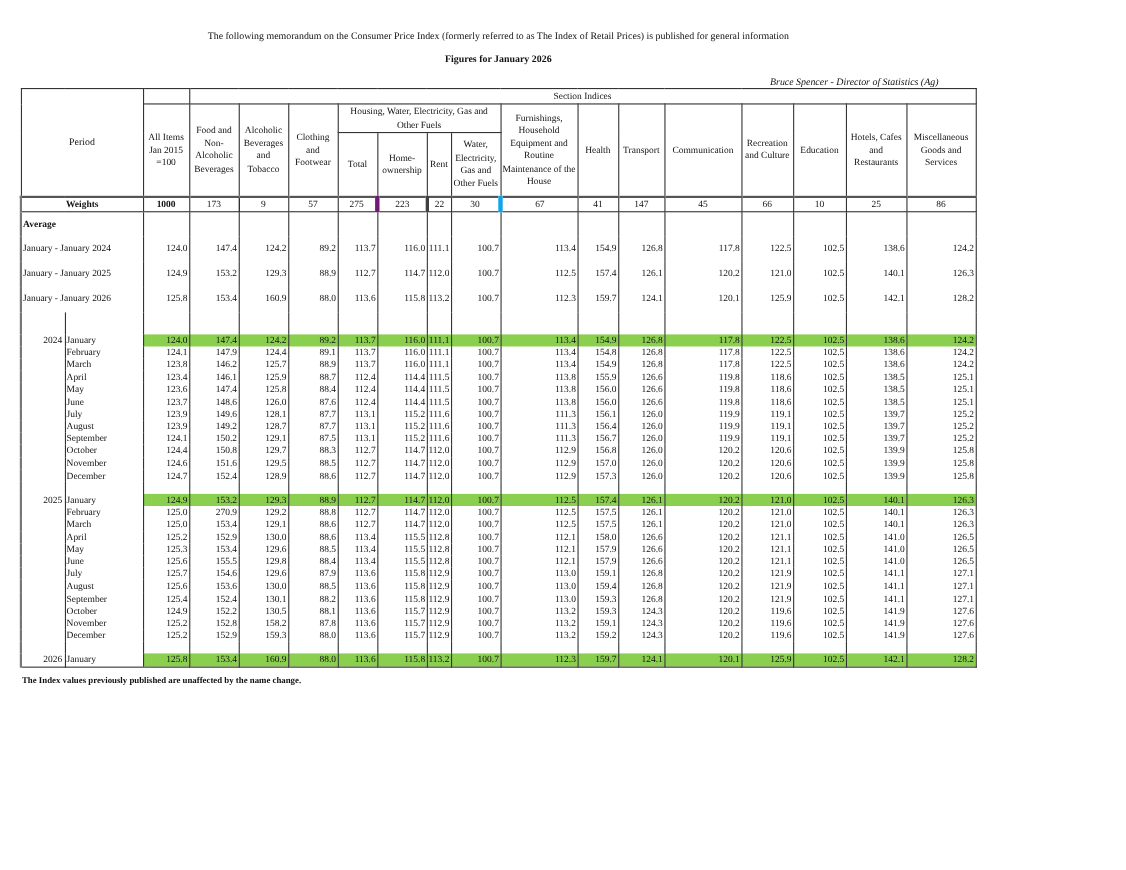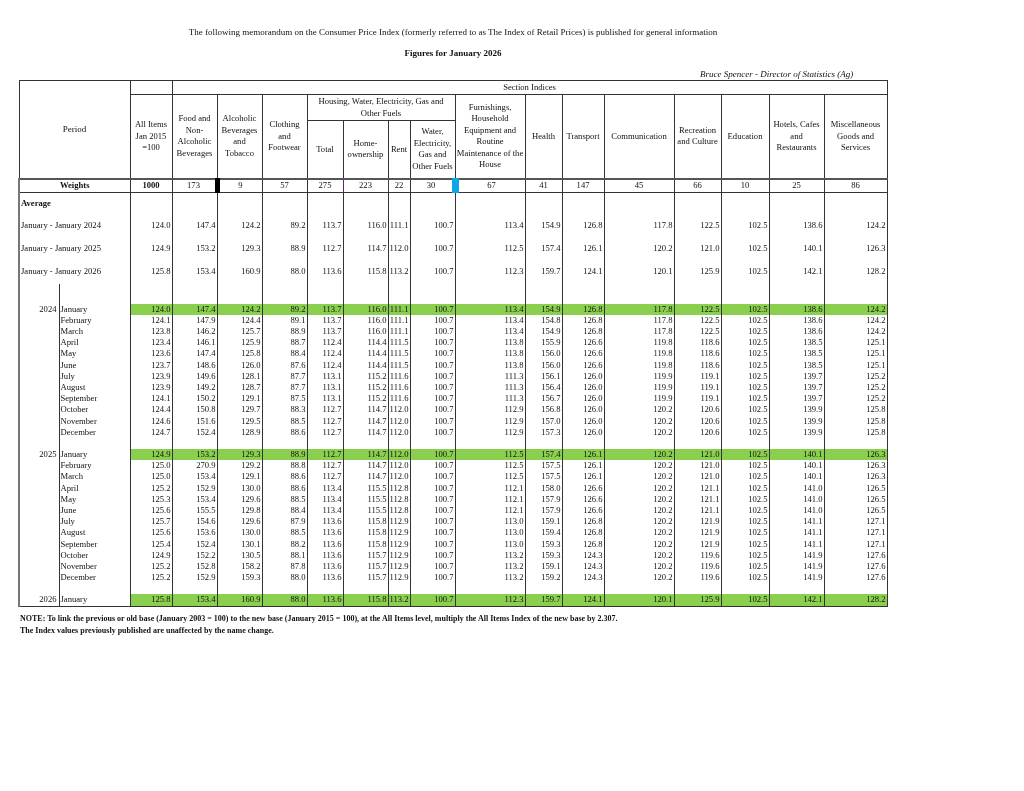--- a/index.html
+++ b/index.html
@@ -80,27 +80,27 @@
       <th>Total</th>
       <th>Home-ownership</th>
       <th>Rent</th>
       <th>Water, Electricity, Gas and Other Fuels</th>
     </tr>
   </thead>
   <tbody id="tbody">
     <tr class="weights">
       <td colspan="2" class="lbl lab">Weights</td>
     <td class="" style="border-left: 1px solid rgb(51, 51, 51); border-right: 1px solid rgb(51, 51, 51); font-weight: bold;">1000</td>
-        <td class="" style="border-left:1px solid #333;border-right:5px solid #000000;">173</td>
+        <td class="" style="border-left:1px solid #333;border-right:1px solid #000000;">173</td>
         <td class="" style="border-left:1px solid #333;border-right:1px solid #333;">9</td>
         <td class="" style="border-left:1px solid #333;border-right:1px solid #333;">57</td>
-        <td class="" style="border-left:1px solid #333;border-right:1px solid #701a75;">275</td>
-        <td class="" style="border-left:1px solid #333;border-right:1px solid #404040;">223</td>
+        <td class="" style="border-left:1px solid #333;border-right:4px solid #701a75;">275</td>
+        <td class="" style="border-left:1px solid #333;border-right:3px solid #404040;">223</td>
         <td class="" style="border-left:1px solid #333;border-right:1px solid #333;">22</td>
-        <td class="" style="border-left:1px solid #333;border-right:7px solid #0ea5e9;">30</td>
+        <td class="" style="border-left:1px solid #333;border-right:4px solid #0ea5e9;">30</td>
         <td class="" style="border-left:1px solid #333;border-right:1px solid #333;">67</td>
         <td class="" style="border-left:1px solid #333;border-right:1px solid #333;">41</td>
         <td class="" style="border-left:1px solid #333;border-right:1px solid #333;">147</td>
         <td class="" style="border-left:1px solid #333;border-right:1px solid #333;">45</td>
         <td class="" style="border-left:1px solid #333;border-right:1px solid #333;">66</td>
         <td class="" style="border-left:1px solid #333;border-right:1px solid #333;">10</td>
         <td class="" style="border-left:1px solid #333;border-right:1px solid #333;">25</td>
         <td class="outer-right" style="border-left:1px solid #333;border-right:1px solid #333;">86</td>
       </tr>
   <tr>
@@ -736,15 +736,14 @@
         <td class="num">120.1</td>
         <td class="num">125.9</td>
         <td class="num">102.5</td>
         <td class="num">142.1</td>
         <td class="num outer-right">128.2</td>
       </tr>
     </tbody>
 </table>
 
 <div class="note">
-  <div>NOTE: To link the previous or old base (January 2003 = 100) to the new base (January 2015 = 100), at the All Items level, multiply the All Items Index of the new base by 2.307.</div>
   <div>The Index values previously published are unaffected by the name change.</div>
 </div>
 
 </body></html>

